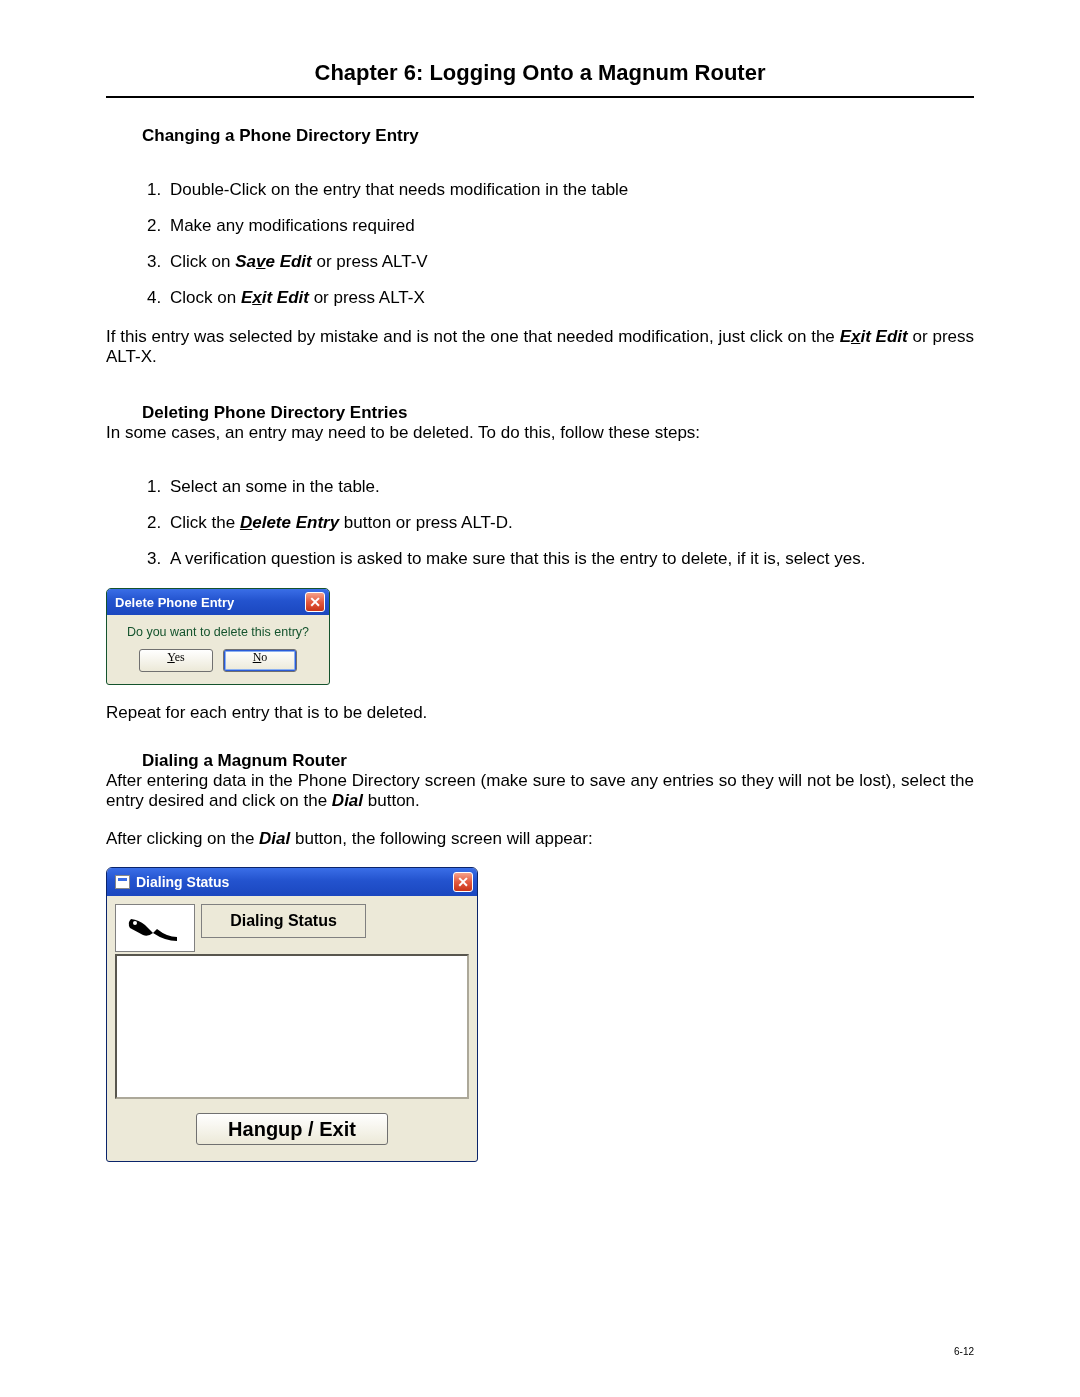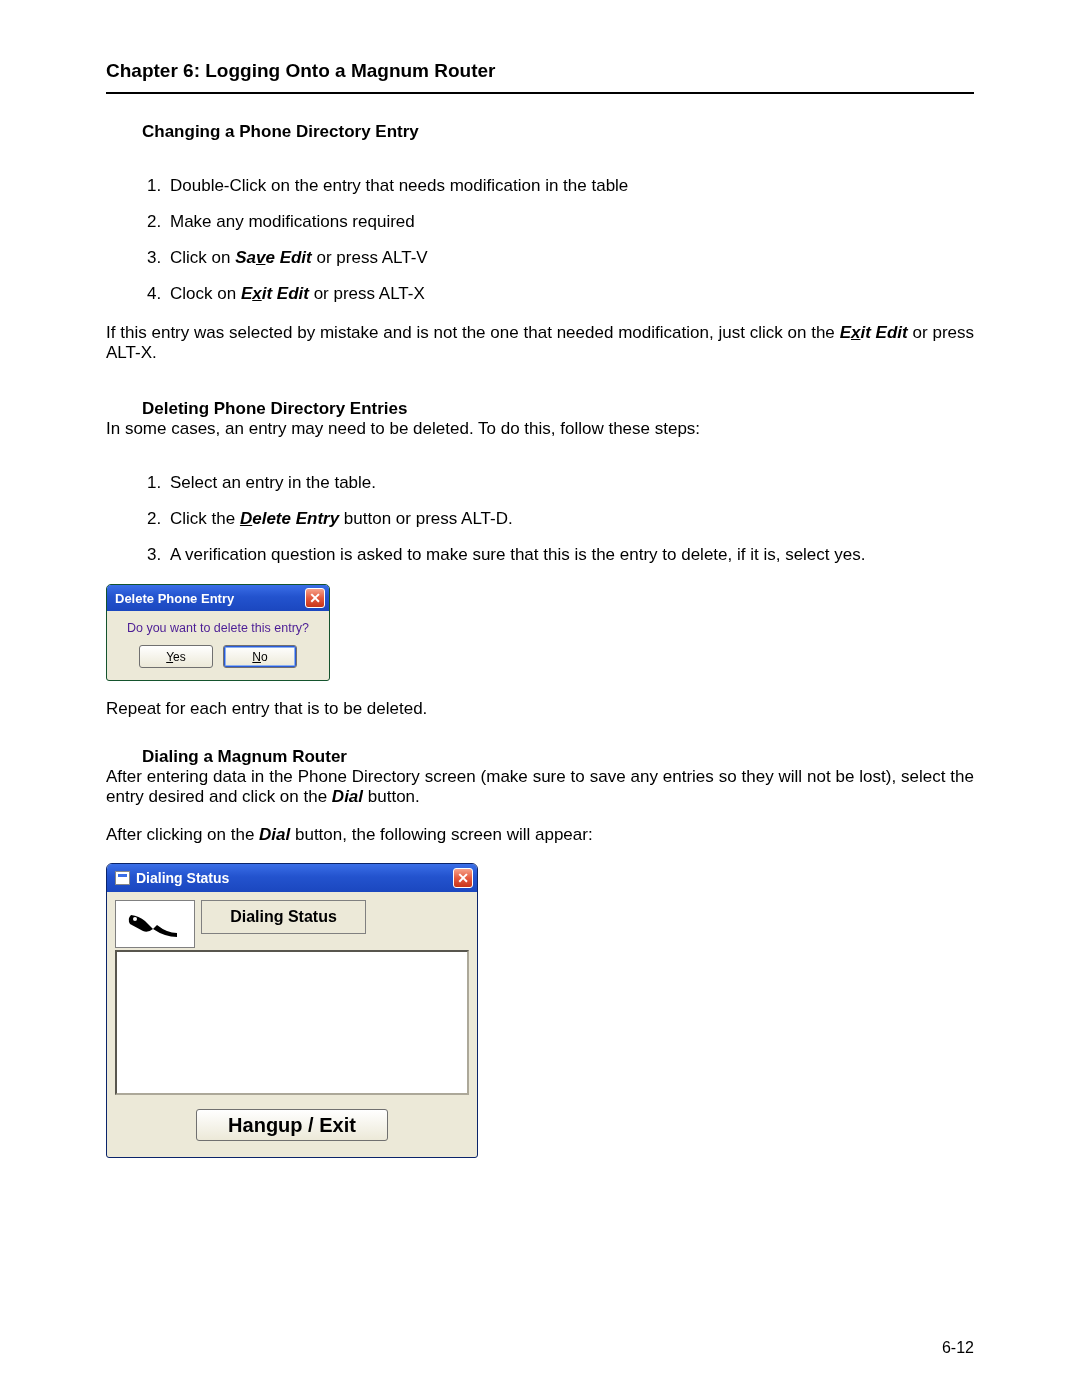--- a/index.html
+++ b/index.html
@@ -12,23 +12,23 @@
     width: 1080px;
   }
   .page {
     padding: 60px 106px 40px 106px;
     box-sizing: border-box;
     width: 1080px;
     position: relative;
     min-height: 1397px;
   }
   .chapter-title {
-    text-align: left;
+    text-align: center;
     font-weight: bold;
-    font-size: 19px;
+    font-size: 22px;
     margin-bottom: 10px;
   }
   hr.rule {
     border: none;
     border-top: 2px solid #000;
     margin: 0 0 28px 0;
   }
   .section-heading {
     font-weight: bold;
     margin-top: 0;
@@ -77,34 +77,34 @@
     border-radius: 3px;
     display:flex;align-items:center;justify-content:center;
     font-family: Arial;
     font-weight: bold; font-size: 14px; color:#fff;
     box-sizing: border-box;
   }
   .dlg1-body {
     padding: 10px 8px 10px 8px;
     text-align: center;
     font-size: 12.5px;
-    color:#4c1d95;
+    color:#14532d;
   }
   .dlg1-btnrow {
     display:flex; justify-content:center; gap:10px;
     padding: 0 0 12px 0;
   }
   .winbtn {
     width: 74px; height: 23px;
     background: linear-gradient(180deg,#fff,#ece9d8);
     border: 1px solid #707070;
     border-radius: 3px;
-    font-family: Liberation Sans, sans-serif;
+    font-family: Liberation Serif, serif;
     font-size: 12px;
-    display:flex;align-items:center;justify-content:center;
+    display:flex;justify-content:center;
     box-sizing:border-box;
   }
   .winbtn.default { box-shadow: 0 0 0 1px #2a5bd7 inset, 0 0 0 2px #8bb0f0 inset; }
   .winbtn .ak { text-decoration: underline; }
 
   
   .dlg2 {
     width: 370px;
     border: 1px solid #0a246a;
     border-radius: 6px 6px 3px 3px;
@@ -144,21 +144,21 @@
   }
   .dlg2-btnrow { display:flex;justify-content:center;padding:14px 0 8px 0; }
   .hangup-btn {
     width:190px;height:30px;
     background:linear-gradient(180deg,#fff,#ece9d8);
     border:1px solid #707070;border-radius:3px;
     font-family: Arial; font-weight:bold;font-size:20px;
     display:flex;align-items:center;justify-content:center;
   }
   .pagenum {
-    position:absolute;bottom:40px;right:106px;font-size:16px;
+    position:absolute;bottom:40px;right:106px;font-size:10px;
   }
 </style>
 </head>
 <body>
 
 <div class="page">
   <div class="chapter-title">Chapter 6: Logging Onto a Magnum Router</div>
   <hr class="rule">
 
   <div class="section-heading">Changing a Phone Directory Entry</div>
@@ -180,21 +180,21 @@
     <span>If this entry was selected by mistake and is not the one that needed modification, just click on the </span><span class="bi"><span>E</span><span class="ul">x</span><span>it Edit</span></span><span> or press ALT-X.</span>
   </p>
 
   <div class="spacer"></div>
     <div class="spacer"></div>
 
   <div class="section-heading">Deleting Phone Directory Entries</div>
   <p class="para">In some cases, an entry may need to be deleted.  To do this, follow these steps:</p>
   <div class="spacer"></div>
   <ol class="numbered">
-    <li>Select an entry in the table.</li>
+    <li>Select an some in the table.</li>
     <li>
       <span>Click the </span><span class="bi"><span class="ul">D</span><span>elete Entry</span></span><span> button or press ALT-D.</span>
     </li>
     <li>A verification question is asked to make sure that this is the entry to delete, if it is, select yes.</li>
   </ol>
   <div class="spacer"></div>
 
   <div class="dlg1">
     <div class="dlg1-titlebar">
       <span>Delete Phone Entry</span>

